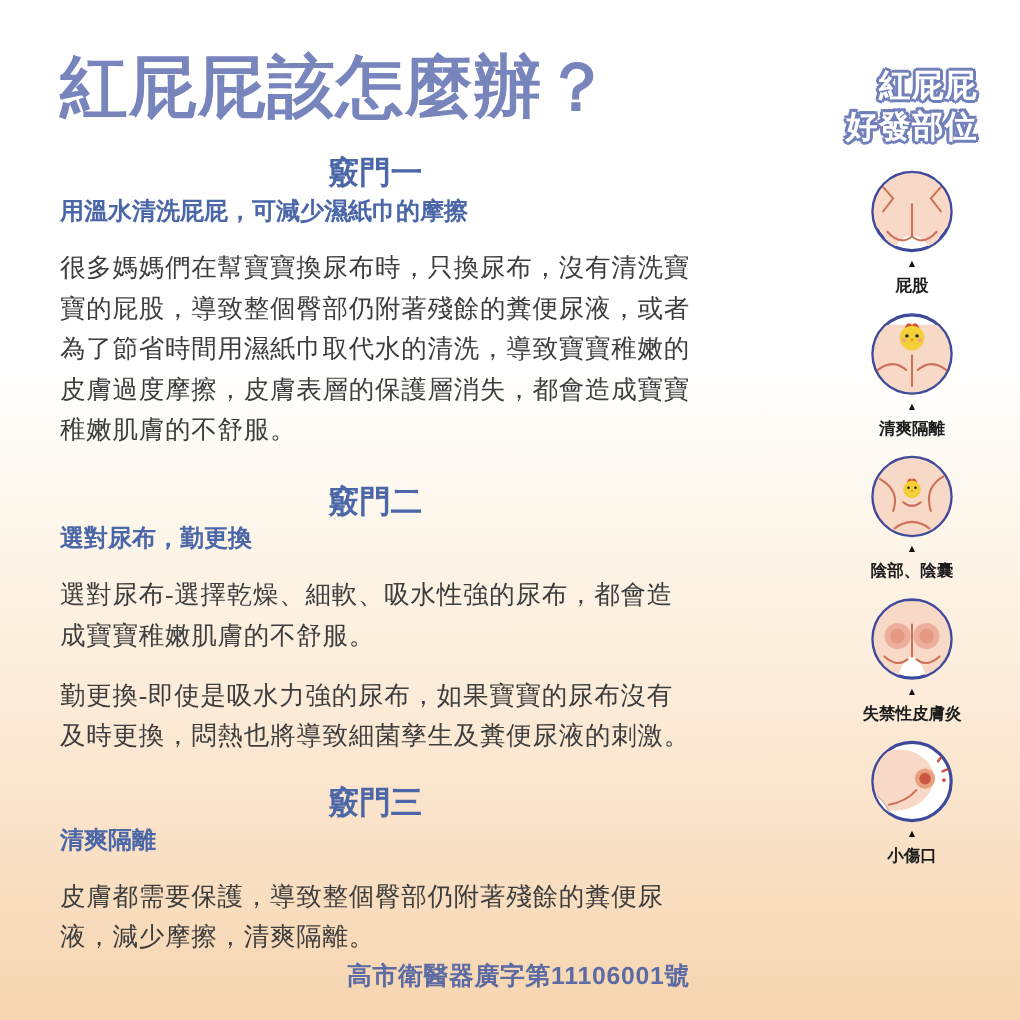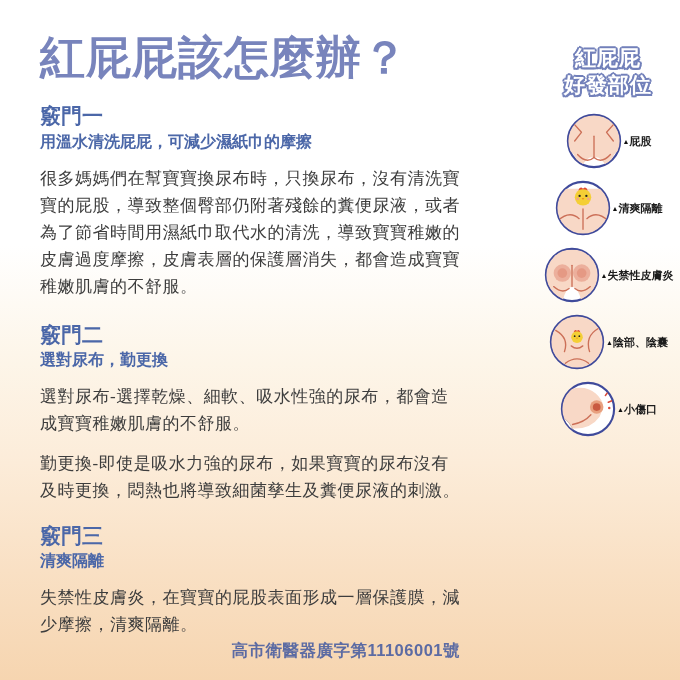--- a/index.html
+++ b/index.html
@@ -4,31 +4,31 @@
 <style>
   html,body{margin:0;padding:0;}
   body{font-family:"Liberation Sans","DejaVu Sans",sans-serif;}
   .page{position:relative;width:680px;height:680px;overflow:hidden;
         background:linear-gradient(180deg,#ffffff 0%,#ffffff 36%,#fdf6ea 52%,#fcecd9 68%,#f9e0c4 84%,#f6d5b0 100%);}
   
   .left-col{position:absolute;left:40px;top:34px;width:420px;}
   .page-title{font-size:45px;font-weight:bold;color:#7884bc;letter-spacing:1px;line-height:1.05;}
   .tip{margin-top:22px;}
   .tip:first-of-type{margin-top:14px;}
-  .tip-label{font-size:21px;font-weight:bold;color:#4b67a8;line-height:1.25;}
+  .tip-label{font-size:21px;font-weight:bold;color:#4b67a8;line-height:1.25;text-align:center;}
   .tip-heading{font-size:16px;font-weight:bold;color:#4b67a8;line-height:1.25;margin-top:2px;}
   .tip p{margin:13px 0 0 0;font-size:17px;line-height:27px;color:#3d3d3d;letter-spacing:0.5px;font-family:Liberation Serif, serif;}
   .registration{margin-top:2px;text-align:right;font-size:16.5px;font-weight:bold;color:#5c6ba3;letter-spacing:0.5px;}
   
   .right-col{position:absolute;left:545px;top:44px;width:126px;display:flex;flex-direction:column;align-items:center;}
-  .badge{font-size:21px;font-weight:bold;line-height:1.3;text-align:center;color:#ffffff;letter-spacing:1px;
+  .badge{font-size:21px;font-weight:bold;line-height:1.3;text-align:right;color:#ffffff;letter-spacing:1px;
          text-shadow:2px 0 0 #7280ba,-2px 0 0 #7280ba,0 2px 0 #7280ba,0 -2px 0 #7280ba,
                      1.5px 1.5px 0 #7280ba,-1.5px 1.5px 0 #7280ba,1.5px -1.5px 0 #7280ba,-1.5px -1.5px 0 #7280ba;}
   .spot-list{margin-top:13px;display:flex;flex-direction:column;align-items:center;}
-  .spot-item{display:flex;flex-direction:row;align-items:center;margin-bottom:9px;}
+  .spot-item{display:flex;flex-direction:column;align-items:center;margin-bottom:9px;}
   .spot-item svg{width:58px;height:58px;display:block;}
   .spot-marker{font-size:7px;color:#111;line-height:8px;margin-top:3px;}
   .spot-label{font-size:11px;font-weight:bold;color:#1c1c1c;margin-top:2px;white-space:nowrap;}
 </style>
 </head>
 <body>
 
 <div class="page">
 
   <div class="left-col">
@@ -43,21 +43,21 @@
     <div class="tip">
       <div class="tip-label">竅門二</div>
       <div class="tip-heading">選對尿布，勤更換</div>
       <p>選對尿布-選擇乾燥、細軟、吸水性強的尿布，都會造成寶寶稚嫩肌膚的不舒服。</p>
       <p>勤更換-即使是吸水力強的尿布，如果寶寶的尿布沒有及時更換，悶熱也將導致細菌孳生及糞便尿液的刺激。</p>
     </div>
 
     <div class="tip" style="margin-top:19px;">
       <div class="tip-label">竅門三</div>
       <div class="tip-heading">清爽隔離</div>
-      <p>失禁性皮膚炎，在寶寶的屁股表面形成一層保護膜，減少摩擦，清爽隔離。</p>
+      <p>皮膚都需要保護，導致整個臀部仍附著殘餘的糞便尿液，減少摩擦，清爽隔離。</p>
     </div>
 
     <div class="registration">高市衛醫器廣字第11106001號</div>
   </div>
 
   <div class="right-col">
     <div class="badge">
       <div>紅屁屁</div>
       <div>好發部位</div>
     </div>
@@ -112,20 +112,47 @@
             <path d="M28.6,19.6 L31.4,19.6 L30,21.8 Z" fill="#ef8d1f"></path>
           </g>
         </svg>
         <div class="spot-marker">▲</div>
         <div class="spot-label">清爽隔離</div>
       </div>
 
       <div class="spot-item">
         <svg viewBox="0 0 60 60">
           <defs>
+              <clipPath id="c4">
+                <circle cx="30" cy="30" r="26.5"></circle>
+              </clipPath>
+            </defs>
+          <circle cx="30" cy="30" r="27" fill="#ffffff" stroke="#3f4a9b" stroke-width="2.2"></circle>
+          <g clip-path="url(#c4)">
+            <rect x="2" y="2" width="56" height="56" fill="#f8d8c6"></rect>
+            <g fill="none" stroke="#cc7058" stroke-width="1.4" stroke-linecap="round" stroke-linejoin="round">
+              <path d="M8,18 Q22,26 17,40"></path>
+              <path d="M52,16 Q38,24 43,40"></path>
+              <path d="M18,52 Q30,43 42,52"></path>
+              <path d="M24,34 Q30,39 36,34"></path>
+            </g>
+            <path d="M26.5,20 q1.5,-4 3.5,-1.5 q2,-2.5 3.5,1.5" fill="#de4a30"></path>
+            <circle cx="30" cy="25" r="6" fill="#f4cf35"></circle>
+            <circle cx="27.6" cy="24" r="0.9" fill="#222"></circle>
+            <circle cx="32.4" cy="24" r="0.9" fill="#222"></circle>
+            <path d="M29,25.6 L31,25.6 L30,27.2 Z" fill="#ef8d1f"></path>
+          </g>
+        </svg>
+        <div class="spot-marker">▲</div>
+        <div class="spot-label">陰部、陰囊</div>
+      </div>
+
+      <div class="spot-item">
+        <svg viewBox="0 0 60 60">
+          <defs>
               <clipPath id="c5">
                 <circle cx="30" cy="30" r="26.5"></circle>
               </clipPath>
             </defs>
           <circle cx="30" cy="30" r="27" fill="#ffffff" stroke="#3f4a9b" stroke-width="2.2"></circle>
           <g clip-path="url(#c5)">
             <path d="M2,4 H58 V58 H40 Q37,44 30,42 Q23,44 20,58 H2 Z" fill="#f8d8c6"></path>
             <circle cx="20" cy="28" r="9" fill="#de7f68" opacity="0.45"></circle>
             <circle cx="20" cy="28" r="5" fill="#de7f68" opacity="0.45"></circle>
             <circle cx="40" cy="28" r="9" fill="#de7f68" opacity="0.45"></circle>
@@ -137,47 +164,20 @@
             </g>
           </g>
         </svg>
         <div class="spot-marker">▲</div>
         <div class="spot-label">失禁性皮膚炎</div>
       </div>
 
       <div class="spot-item">
         <svg viewBox="0 0 60 60">
           <defs>
-              <clipPath id="c4">
-                <circle cx="30" cy="30" r="26.5"></circle>
-              </clipPath>
-            </defs>
-          <circle cx="30" cy="30" r="27" fill="#ffffff" stroke="#3f4a9b" stroke-width="2.2"></circle>
-          <g clip-path="url(#c4)">
-            <rect x="2" y="2" width="56" height="56" fill="#f8d8c6"></rect>
-            <g fill="none" stroke="#cc7058" stroke-width="1.4" stroke-linecap="round" stroke-linejoin="round">
-              <path d="M8,18 Q22,26 17,40"></path>
-              <path d="M52,16 Q38,24 43,40"></path>
-              <path d="M18,52 Q30,43 42,52"></path>
-              <path d="M24,34 Q30,39 36,34"></path>
-            </g>
-            <path d="M26.5,20 q1.5,-4 3.5,-1.5 q2,-2.5 3.5,1.5" fill="#de4a30"></path>
-            <circle cx="30" cy="25" r="6" fill="#f4cf35"></circle>
-            <circle cx="27.6" cy="24" r="0.9" fill="#222"></circle>
-            <circle cx="32.4" cy="24" r="0.9" fill="#222"></circle>
-            <path d="M29,25.6 L31,25.6 L30,27.2 Z" fill="#ef8d1f"></path>
-          </g>
-        </svg>
-        <div class="spot-marker">▲</div>
-        <div class="spot-label">陰部、陰囊</div>
-      </div>
-
-      <div class="spot-item">
-        <svg viewBox="0 0 60 60">
-          <defs>
               <clipPath id="c6">
                 <circle cx="30" cy="30" r="26.5"></circle>
               </clipPath>
             </defs>
           <circle cx="30" cy="30" r="27" fill="#ffffff" stroke="#3f4a9b" stroke-width="2.2"></circle>
           <g clip-path="url(#c6)">
             <path d="M2,14 Q24,2 38,14 Q50,24 42,38 Q32,52 12,50 L2,52 Z" fill="#f8d8c6"></path>
             <path d="M2,38 Q12,42 16,56 L2,58 Z" fill="#ffffff" stroke="#c9b9ae" stroke-width="1"></path>
             <g fill="none" stroke="#cc7058" stroke-width="1.4" stroke-linecap="round">
               <path d="M14,46 Q26,44 33,36"></path>

